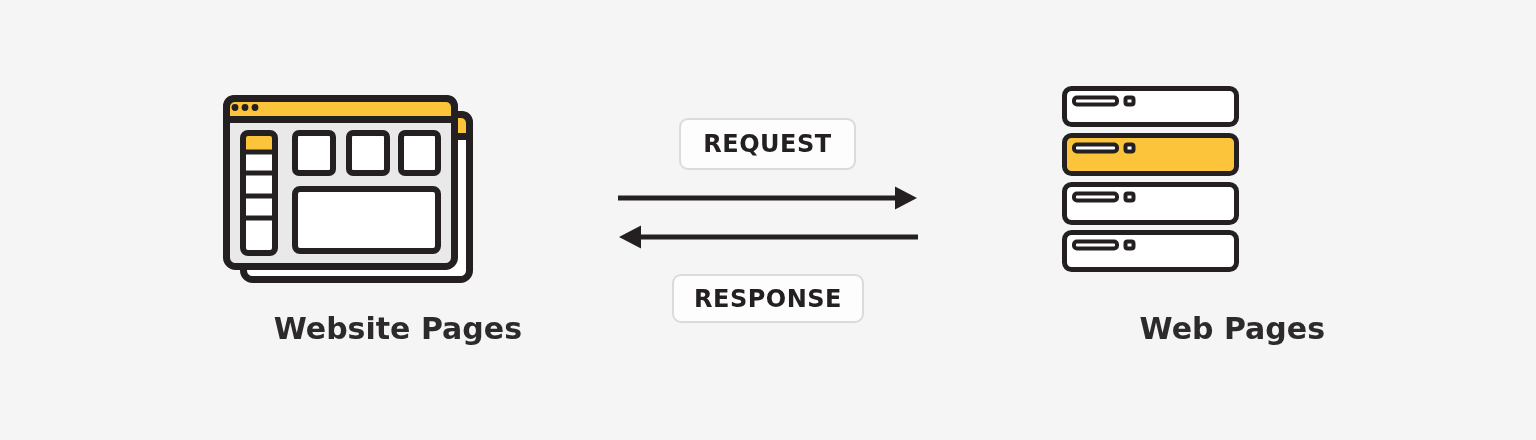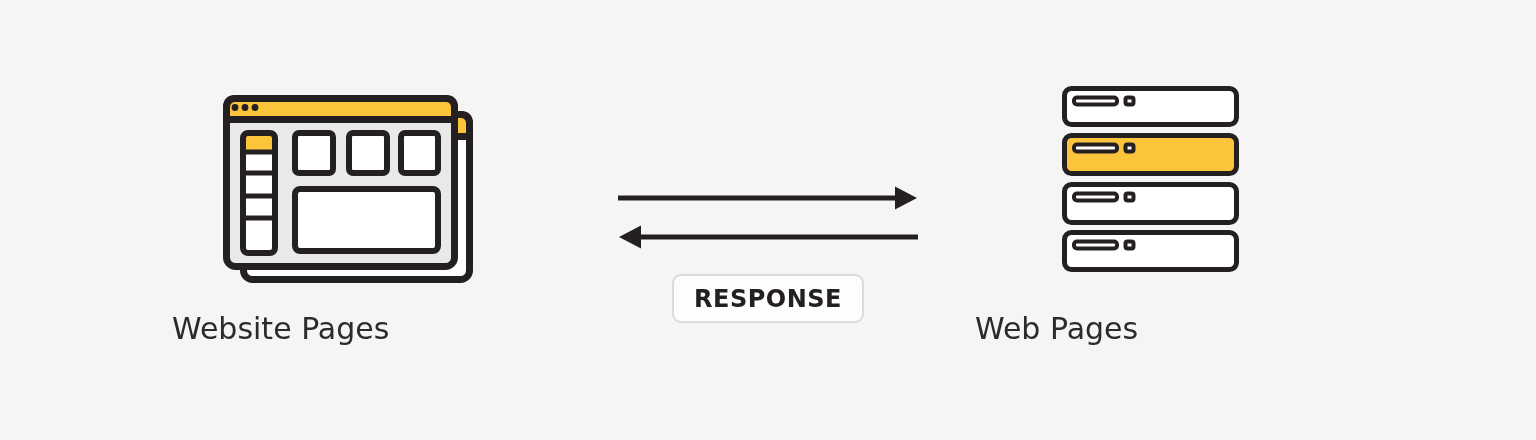--- a/index.html
+++ b/index.html
@@ -35,22 +35,22 @@
     background:var(--badge-bg);
     border:2px solid var(--badge-border);
     border-radius:9px;
     color:var(--ink);
     font-weight:700;font-size:24px;letter-spacing:0.5px;
   }
   .badge-request{left:679px;top:118px;width:177px;height:52px;}
   .badge-response{left:672px;top:274px;width:192px;height:49px;}
 
   .caption{
-    width:350px;text-align:left;
-    color:var(--text);font-weight:400;font-size:30px;line-height:36px;
+    width:350px;text-align:right;
+    color:var(--text);font-weight:700;font-size:30px;line-height:36px;
   }
   .caption-client{left:172px;top:311px;}
   .caption-server{left:975px;top:311px;}
 </style>
 </head>
 <body>
 
 <div class="stage">
 
   <svg class="abs icon-browser" width="260" height="200" viewBox="0 0 260 200">
@@ -89,20 +89,23 @@
     <g>
       <line x1="4" y1="13" x2="283" y2="13" class="s-ink" stroke-width="5"></line>
       <polygon points="281,1.5 281,24.5 303,13" class="f-ink"></polygon>
     </g>
     <g>
       <line x1="25" y1="52" x2="304" y2="52" class="s-ink" stroke-width="5"></line>
       <polygon points="27,40.5 27,63.5 5,52" class="f-ink"></polygon>
     </g>
   </svg>
 
+  <div class="abs badge badge-request">
+    <span>REQUEST</span>
+  </div>
   <div class="abs badge badge-response">
     <span>RESPONSE</span>
   </div>
 
   <svg class="abs icon-server" width="186" height="196" viewBox="0 0 186 196">
     <g>
       <rect x="6.5" y="6.5" width="172" height="36" rx="7" class="f-white s-ink" stroke-width="5"></rect>
       <rect x="16" y="15.5" width="43" height="7" rx="3" class="f-white s-ink" stroke-width="4"></rect>
       <rect x="67.5" y="15.5" width="8" height="7" rx="2" class="f-white s-ink" stroke-width="4"></rect>
     </g>

